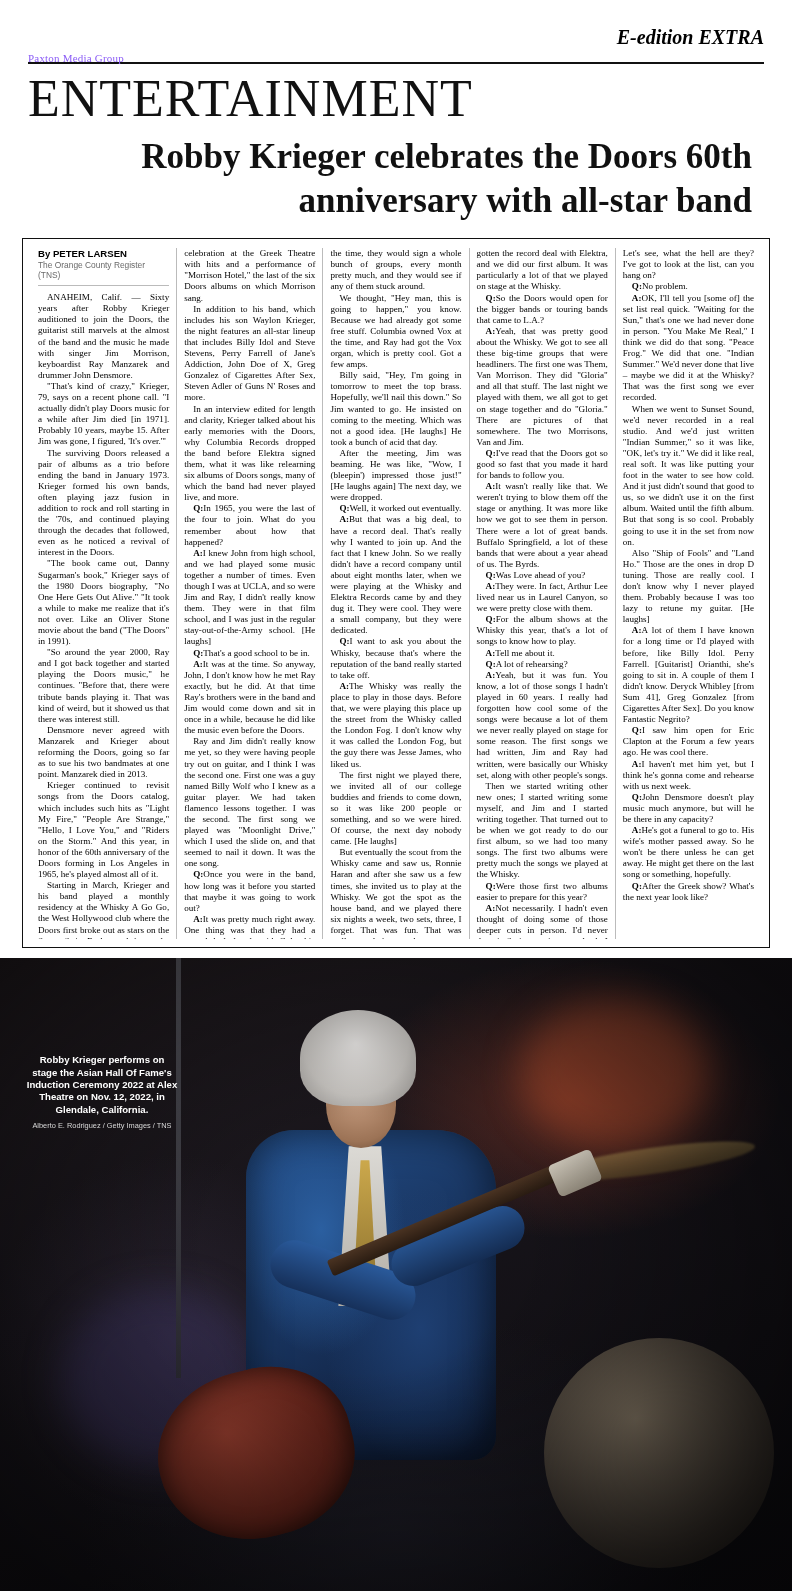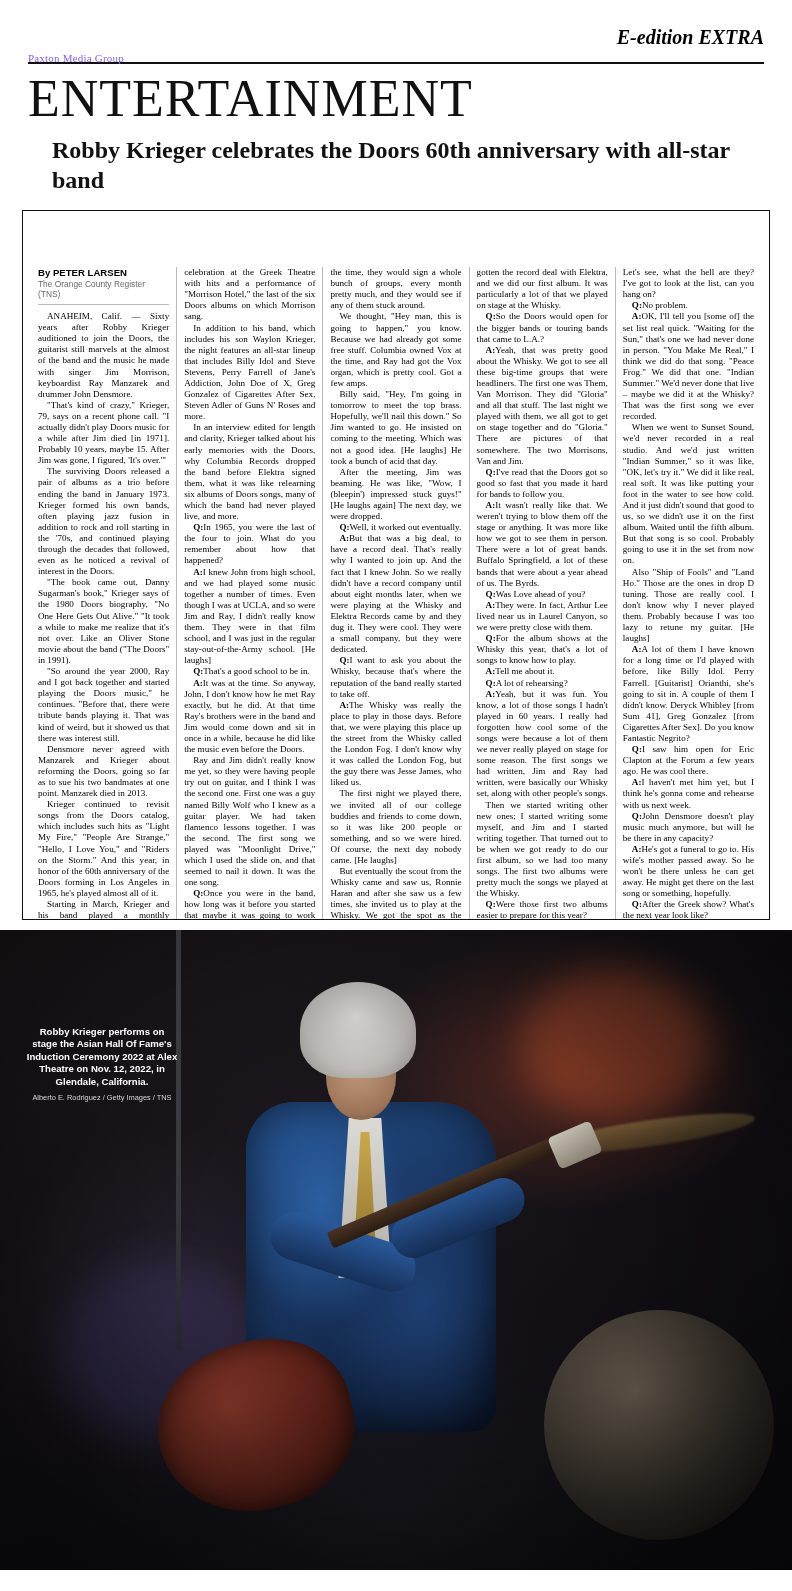--- a/index.html
+++ b/index.html
@@ -52,39 +52,38 @@
     font-weight: normal;
     letter-spacing: 1px;
     line-height: 1.05;
     color: #111;
   }
   
   .headline {
     margin: 8px 40px 0 52px;
     font-family: "Liberation Serif", serif;
     font-weight: bold;
-    font-size: 24px;
+    font-size: 35px;
     line-height: 1.28;
     color: #111;
-    text-align: left;
+    text-align: right;
   }
   
   .article {
     margin: 14px 22px 0 22px;
     border: 1px solid #111;
     padding: 9px 8px 8px 8px;
     height: 710px;
     box-sizing: border-box;
     overflow: hidden;
   }
   .cols {
     display: flex;
     gap: 0;
     height: 100%;
-    margin-top: 47px;
   }
   .col {
     flex: 1 1 0;
     padding: 0 7px;
     box-sizing: border-box;
     border-right: 1px solid #bbb;
     overflow: hidden;
   }
   .col:last-child { border-right: none; }
   .col p, .col .qa {
@@ -334,21 +333,21 @@
         <p>Ray and Jim didn't really know me yet, so they were having people try out on guitar, and I think I was the second one. First one was a guy named Billy Wolf who I knew as a guitar player. We had taken flamenco lessons together. I was the second. The first song we played was "Moonlight Drive," which I used the slide on, and that seemed to nail it down. It was the one song.</p>
         <p><span class="q">Q:</span>Once you were in the band, how long was it before you started that maybe it was going to work out?</p>
         <p><span class="q">A:</span>It was pretty much right away. One thing was that they had a record deal already with Columbia Records, which was pretty cool back in those days. Unfortunately, that kind of fell through. I could tell you how that happened if you want.</p>
 
       </div>
 
       <div class="col">
         <p class="noindent">the time, they would sign a whole bunch of groups, every month pretty much, and they would see if any of them stuck around.</p>
         <p>We thought, "Hey man, this is going to happen," you know. Because we had already got some free stuff. Columbia owned Vox at the time, and Ray had got the Vox organ, which is pretty cool. Got a few amps.</p>
         <p>Billy said, "Hey, I'm going in tomorrow to meet the top brass. Hopefully, we'll nail this down." So Jim wanted to go. He insisted on coming to the meeting. Which was not a good idea. [He laughs] He took a bunch of acid that day.</p>
-        <p>After the meeting, Jim was beaming. He was like, "Wow, I (bleepin') impressed stuck guys!" [He laughs again] The next day, we were dropped.</p>
+        <p>After the meeting, Jim was beaming. He was like, "Wow, I (bleepin') impressed those just!" [He laughs again] The next day, we were dropped.</p>
         <p><span class="q">Q:</span>Well, it worked out eventually.</p>
         <p><span class="q">A:</span>But that was a big deal, to have a record deal. That's really why I wanted to join up. And the fact that I knew John. So we really didn't have a record company until about eight months later, when we were playing at the Whisky and Elektra Records came by and they dug it. They were cool. They were a small company, but they were dedicated.</p>
         <p><span class="q">Q:</span>I want to ask you about the Whisky, because that's where the reputation of the band really started to take off.</p>
         <p><span class="q">A:</span>The Whisky was really the place to play in those days. Before that, we were playing this place up the street from the Whisky called the London Fog. I don't know why it was called the London Fog, but the guy there was Jesse James, who liked us.</p>
         <p>The first night we played there, we invited all of our college buddies and friends to come down, so it was like 200 people or something, and so we were hired. Of course, the next day nobody came. [He laughs]</p>
         <p>But eventually the scout from the Whisky came and saw us, Ronnie Haran and after she saw us a few times, she invited us to play at the Whisky. We got the spot as the house band, and we played there six nights a week, two sets, three, I forget. That was fun. That was really good for us, because you play night after night and you really can work on your songs in front of a crowd and see what turns them on.</p>
 
       </div>
 
       <div class="col">

